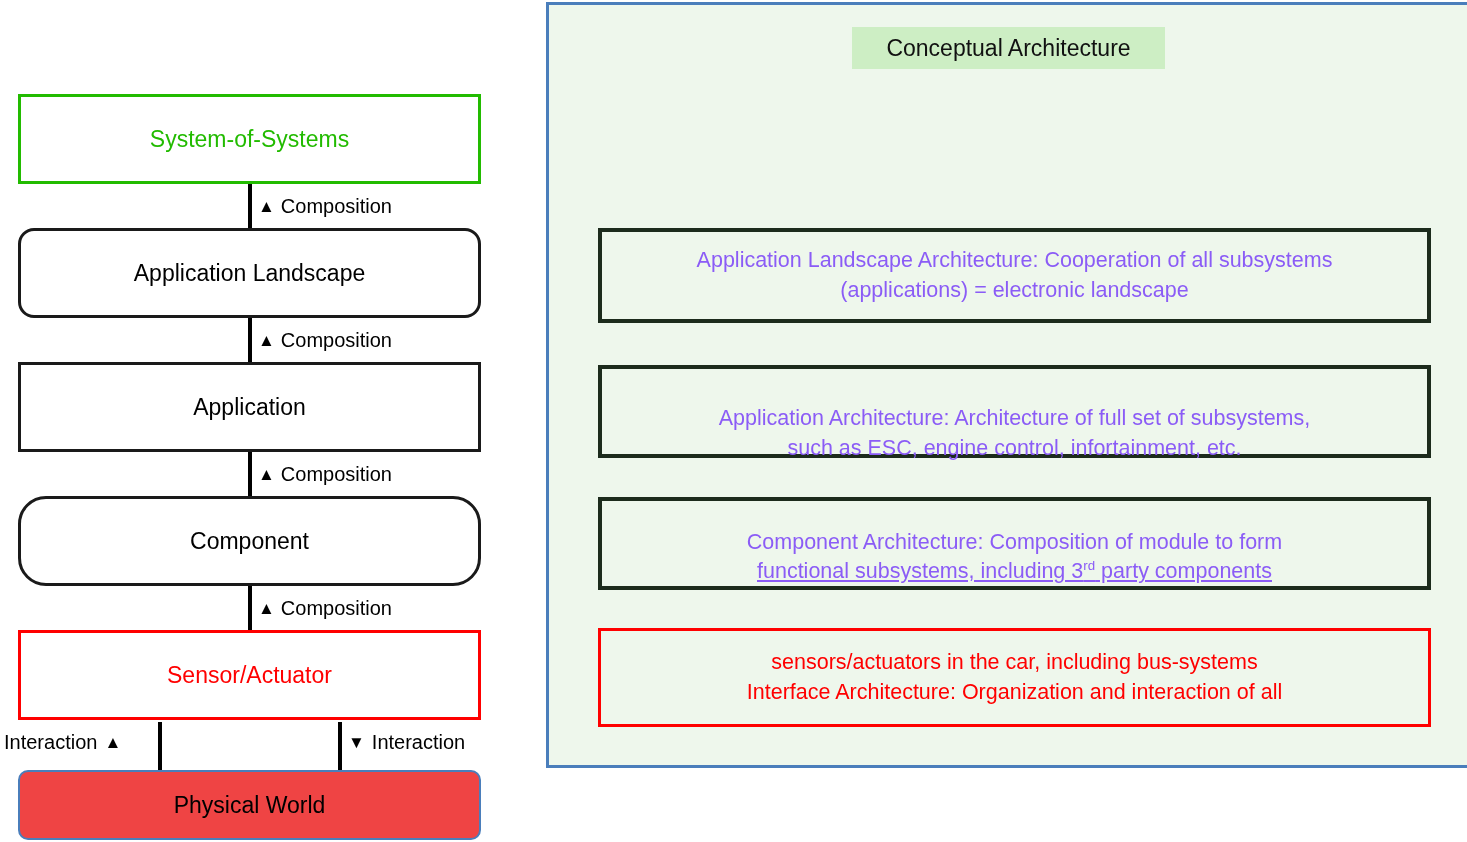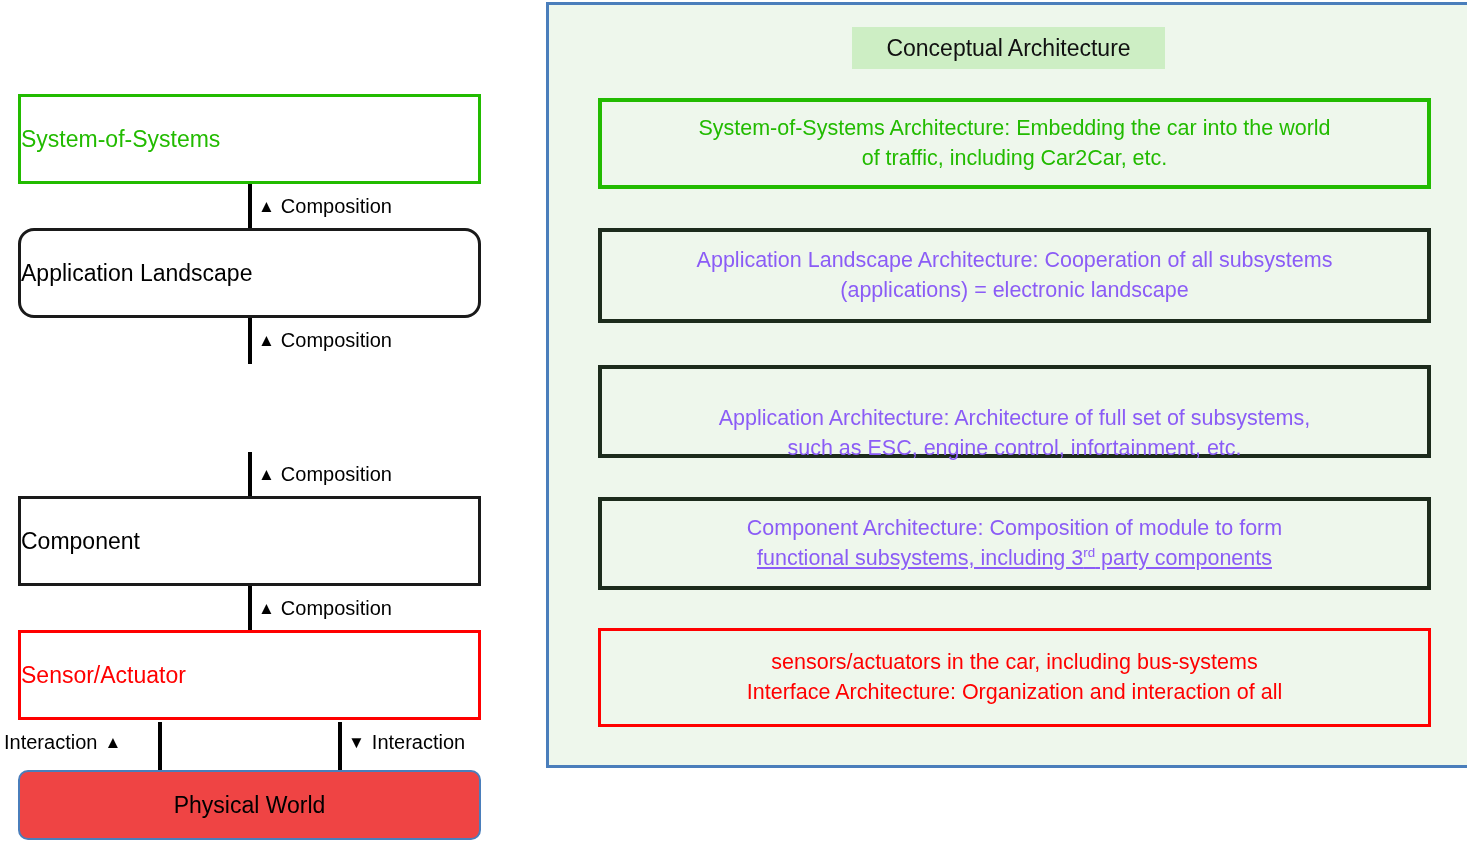--- a/index.html
+++ b/index.html
@@ -4,29 +4,29 @@
 <style>
   html,body{margin:0;padding:0;background:#ffffff;}
   body{width:1467px;height:842px;position:relative;overflow:hidden;
        font-family:"Liberation Sans","DejaVu Sans",sans-serif;color:#000;}
 
   
   #left-column{position:absolute;left:0;top:0;width:520px;height:842px;}
 
   .layer-box{position:absolute;left:18px;width:463px;height:90px;
              box-sizing:border-box;background:#ffffff;
-             display:flex;align-items:center;justify-content:flex-start;
+             display:flex;align-items:center;justify-content:center;
              font-size:23px;border:3px solid #1a1a1a;}
   .layer-box.green{border-color:#22bb00;color:#22bb00;}
   .layer-box.red{border-color:#ff0000;color:#ff0000;}
 
   #layer-sos{top:94px;}
   #layer-applandscape{top:228px;border-radius:16px;}
   #layer-application{top:362px;}
-  #layer-component{top:496px;}
+  #layer-component{top:496px;border-radius:28px;}
   #layer-sensor{top:630px;}
 
   .connector{position:absolute;width:4px;background:#000;}
   .conn-comp{left:248px;}
   #conn-1{top:184px;height:46px;}
   #conn-2{top:318px;height:46px;}
   #conn-3{top:452px;height:46px;}
   #conn-4{top:586px;height:46px;}
 
   .conn-label{position:absolute;font-size:20px;white-space:nowrap;
@@ -62,21 +62,21 @@
   .desc-box{position:absolute;left:49px;width:833px;box-sizing:border-box;
             border:4px solid #1c2b1c;background:#eef7ec;
             display:flex;align-items:center;justify-content:center;text-align:center;
             font-size:21.5px;line-height:1.35;padding:0 14px;color:#8b5cf6;}
   .desc-box.green{border-color:#22bb00;color:#22bb00;}
   .desc-box.red{border-color:#ff0000;color:#ff0000;border-width:3px;}
 
   #desc-sos{top:93px;height:91px;}
   #desc-applandscape{top:223px;height:95px;}
   #desc-application{top:360px;height:93px;}
-  #desc-component{top:492px;height:93px;}
+  #desc-component{top:492px;height:93px;align-items:flex-end;}
   #desc-interface{top:623px;height:99px;}
 
   sup{font-size:0.62em;vertical-align:super;line-height:0;}
 </style>
 </head>
 <body>
 
 <div id="left-column">
 
   <div class="layer-box green" id="layer-sos">
@@ -92,20 +92,23 @@
   <div class="layer-box" id="layer-applandscape">
     <span>Application Landscape</span>
   </div>
 
   <div class="connector conn-comp" id="conn-2"></div>
   <div class="conn-label right" id="label-comp-2">
     <span class="tri">▲</span>
     <span>Composition</span>
   </div>
 
+  <div class="layer-box" id="layer-application">
+    <span>Application</span>
+  </div>
 
   <div class="connector conn-comp" id="conn-3"></div>
   <div class="conn-label right" id="label-comp-3">
     <span class="tri">▲</span>
     <span>Composition</span>
   </div>
 
   <div class="layer-box" id="layer-component">
     <span>Component</span>
   </div>
@@ -136,26 +139,20 @@
   <div id="physical-world">
     <span>Physical World</span>
   </div>
 
 </div>
 
 <div id="right-panel">
 
   <div id="panel-title">Conceptual Architecture</div>
 
-  <div class="desc-box green" id="desc-sos">
-    <span>
-      <span style="display: block;">System-of-Systems Architecture: Embedding the car into the world</span>
-      <span style="display: block;">of traffic, including Car2Car, etc.</span>
-    </span>
-  </div>
 
   <div class="desc-box" id="desc-applandscape">
     <span>
       <span style="display: block;">Application Landscape Architecture: Cooperation of all subsystems</span>
       <span style="display: block;">(applications) = electronic landscape</span>
     </span>
   </div>
 
   <div class="desc-box" id="desc-application">
     <span>

